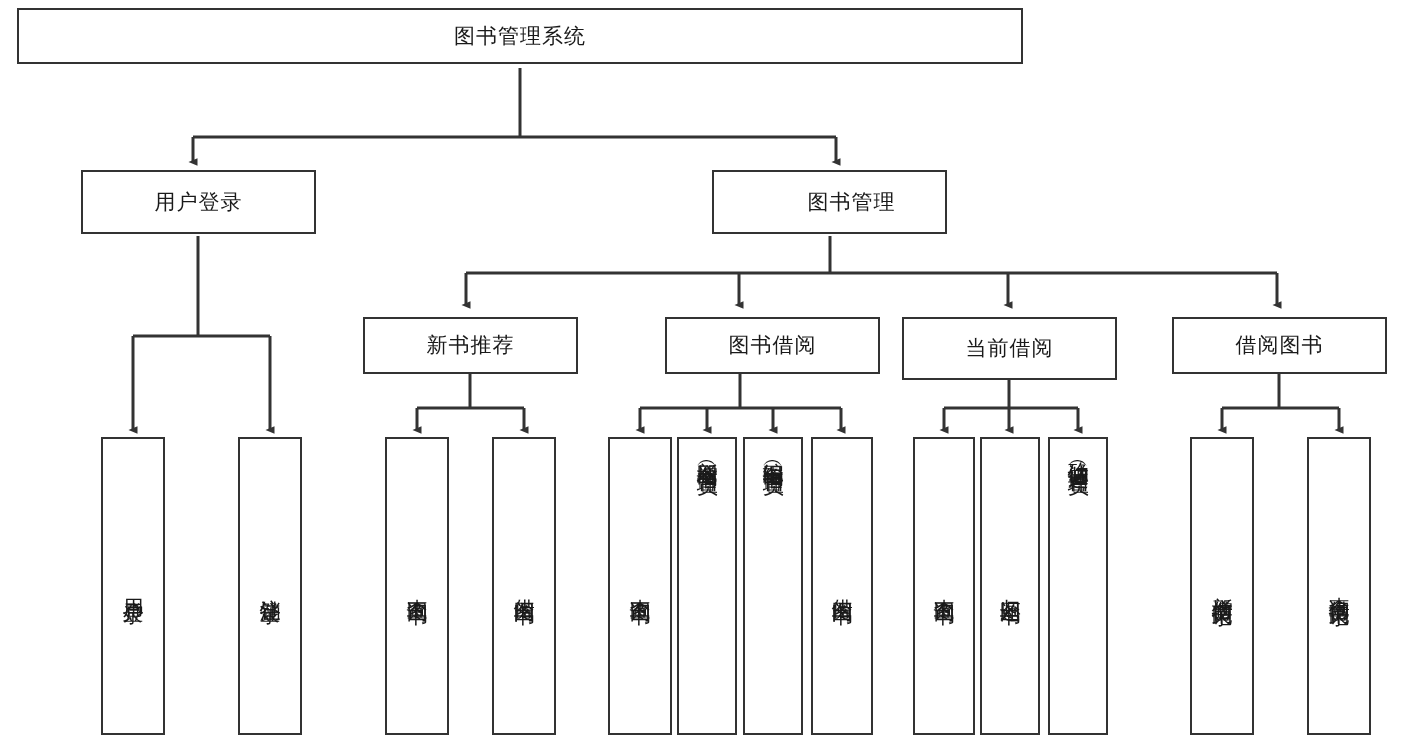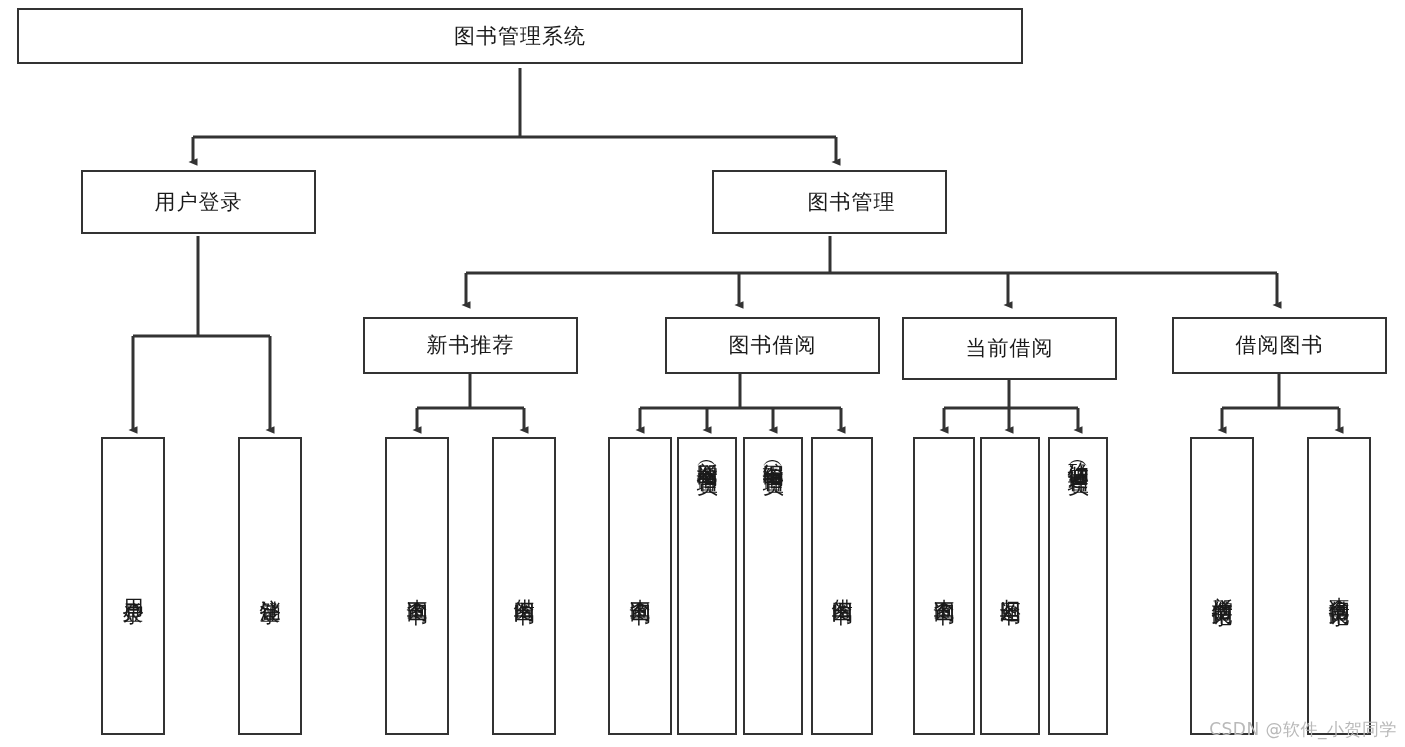--- a/index.html
+++ b/index.html
@@ -203,15 +203,14 @@
   </div>
 
   <div class="node vertical centered" style="left:1190px; top:437px; width:64px; height:298px;">
     <span class="node-label">新增借阅记录</span>
   </div>
 
   <div class="node vertical centered" style="left:1307px; top:437px; width:64px; height:298px;">
     <span class="node-label">查询借阅记录</span>
   </div>
 
-  <div id="watermark">CSDN @软件_小贺同学</div>
 
 </div>
 
 </body></html>

